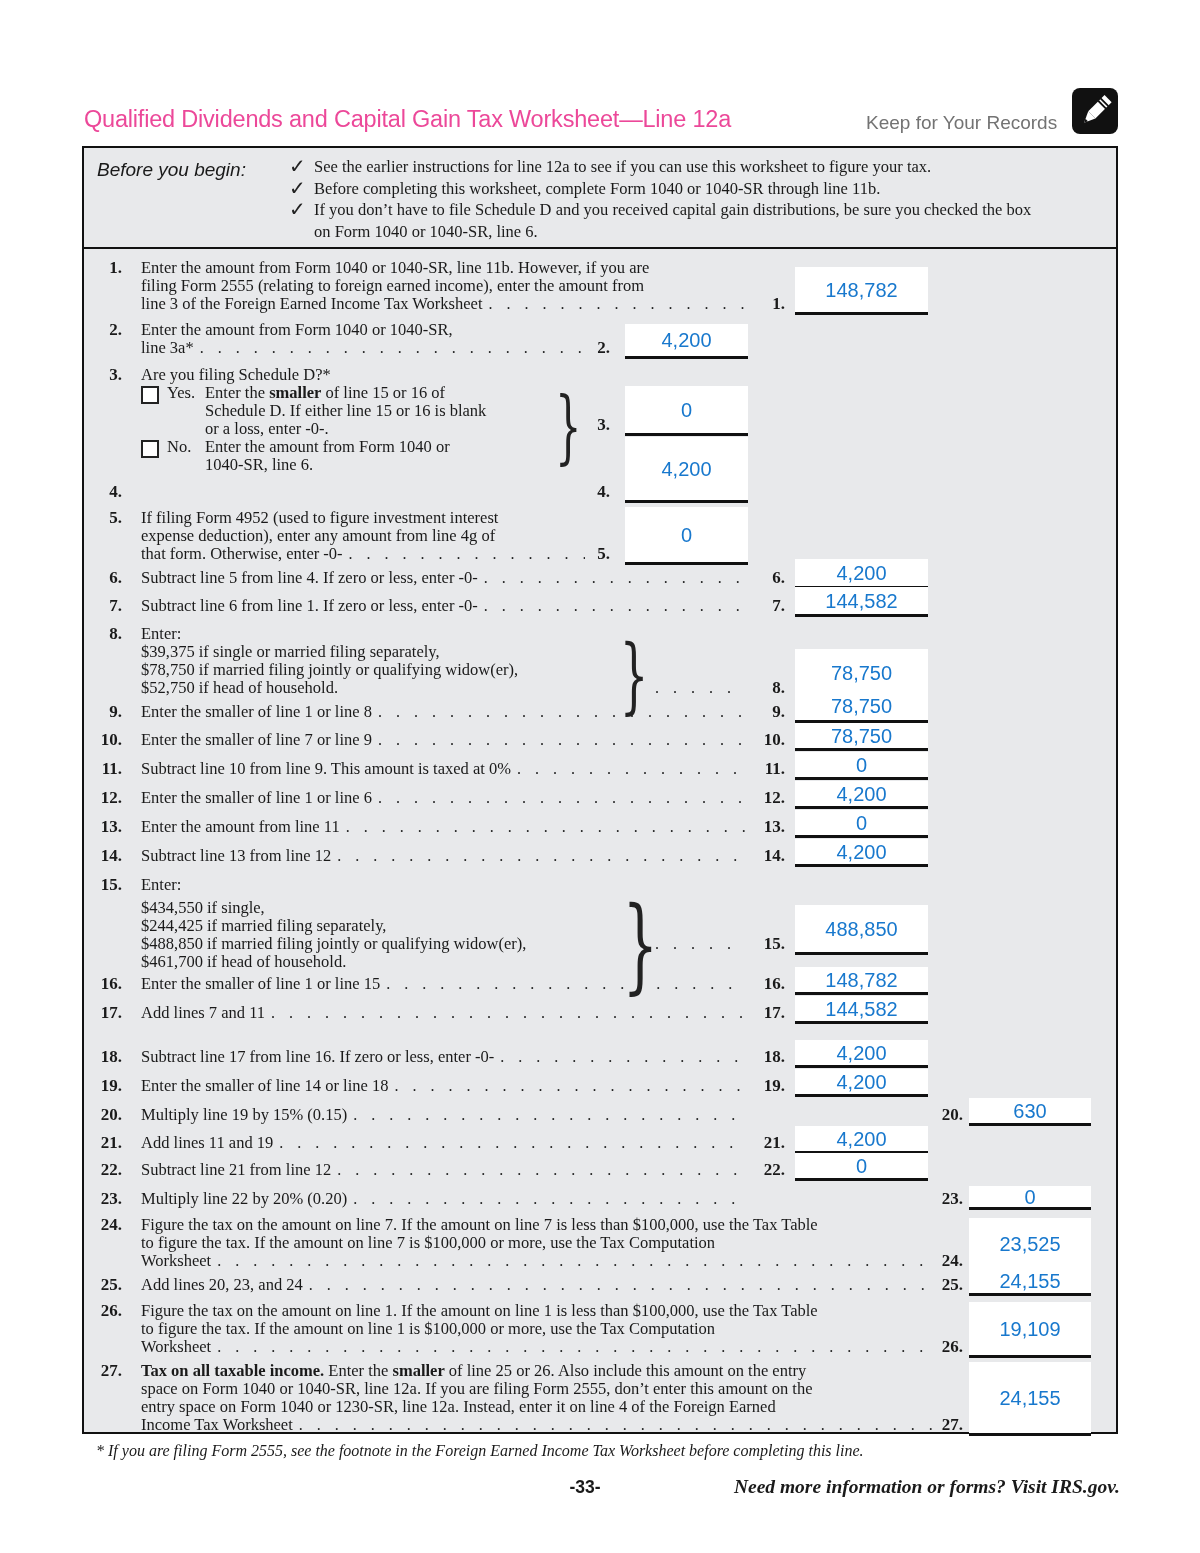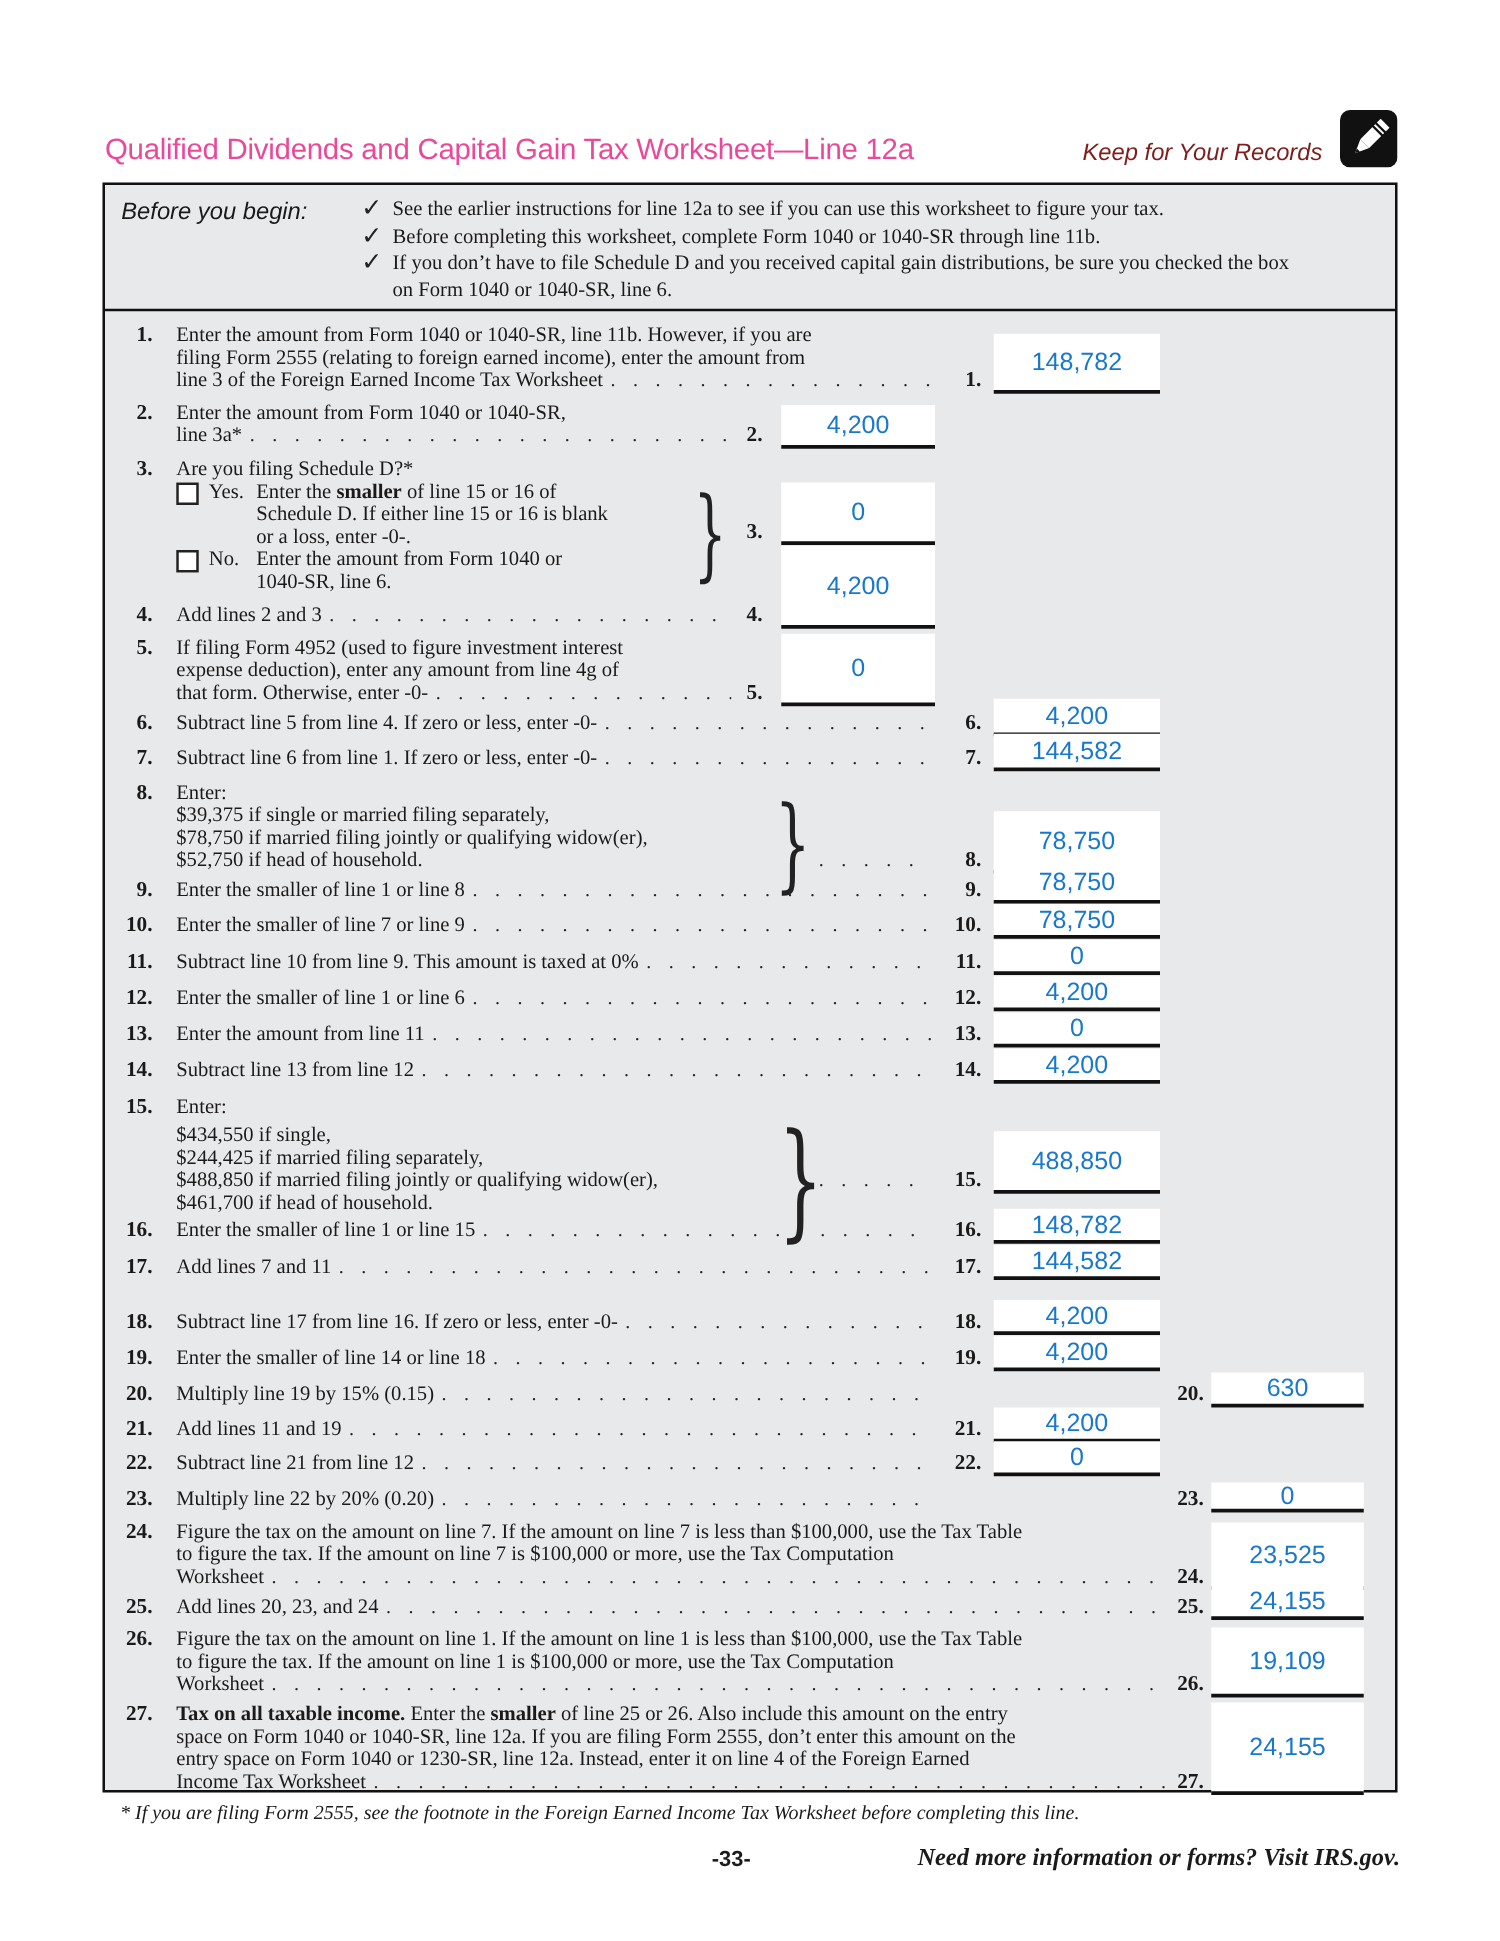--- a/index.html
+++ b/index.html
@@ -7,21 +7,21 @@
   }
   *{margin:0;padding:0;}
   html,body{background:#fff;}
   body{font-family:"Liberation Serif",serif;color:#1a1a1a;}
   .page{position:relative;width:1200px;height:1553px;background:var(--paper);overflow:hidden;}
 
   
   .title{position:absolute;left:84px;top:106px;font-family:"Liberation Sans",sans-serif;
          font-weight:normal;font-size:23.5px;letter-spacing:-0.2px;color:#ec4899;}
   .keep{position:absolute;left:866px;top:112px;font-family:"Liberation Sans",sans-serif;
-        font-style:italic;font-size:19px;color:#7f1d1d;}
+        font-size:19px;color:#737373;}
   .pencil{position:absolute;left:1072px;top:88px;width:46px;height:46px;}
 
   
   .panel{position:absolute;left:82px;top:146px;width:1036px;height:1288px;
          background:var(--panel);border:2px solid #111;box-sizing:border-box;}
 
   .before{min-height:82px;box-sizing:border-box;border-bottom:2px solid #111;
           display:flex;padding:8px 6px 5px 13px;}
   .before-label{flex:none;width:192px;font-family:"Liberation Sans",sans-serif;
                 font-weight:normal;font-style:italic;font-size:19px;padding-top:3px;}
@@ -188,26 +188,20 @@
         <div class="entry e-mid" style="bottom:38px">
           <span class="lbl">3.</span>
           <span class="box" style="height:50px">
               <span class="val">0</span>
             </span>
         </div>
       </div>
 
       <div class="row" style="margin-bottom:8px">
         <div class="num">4.</div>
-        <div class="txt w-mid">
-          <div class="ll">
-              <span class="t">Add lines 2 and 3</span>
-              <span class="dots"></span>
-            </div>
-        </div>
         <div class="entry e-mid">
           <span class="lbl">4.</span>
           <span class="box" style="height:66px">
               <span class="val">4,200</span>
             </span>
         </div>
       </div>
 
       <div class="row" style="margin-bottom:6px">
         <div class="num">5.</div>

